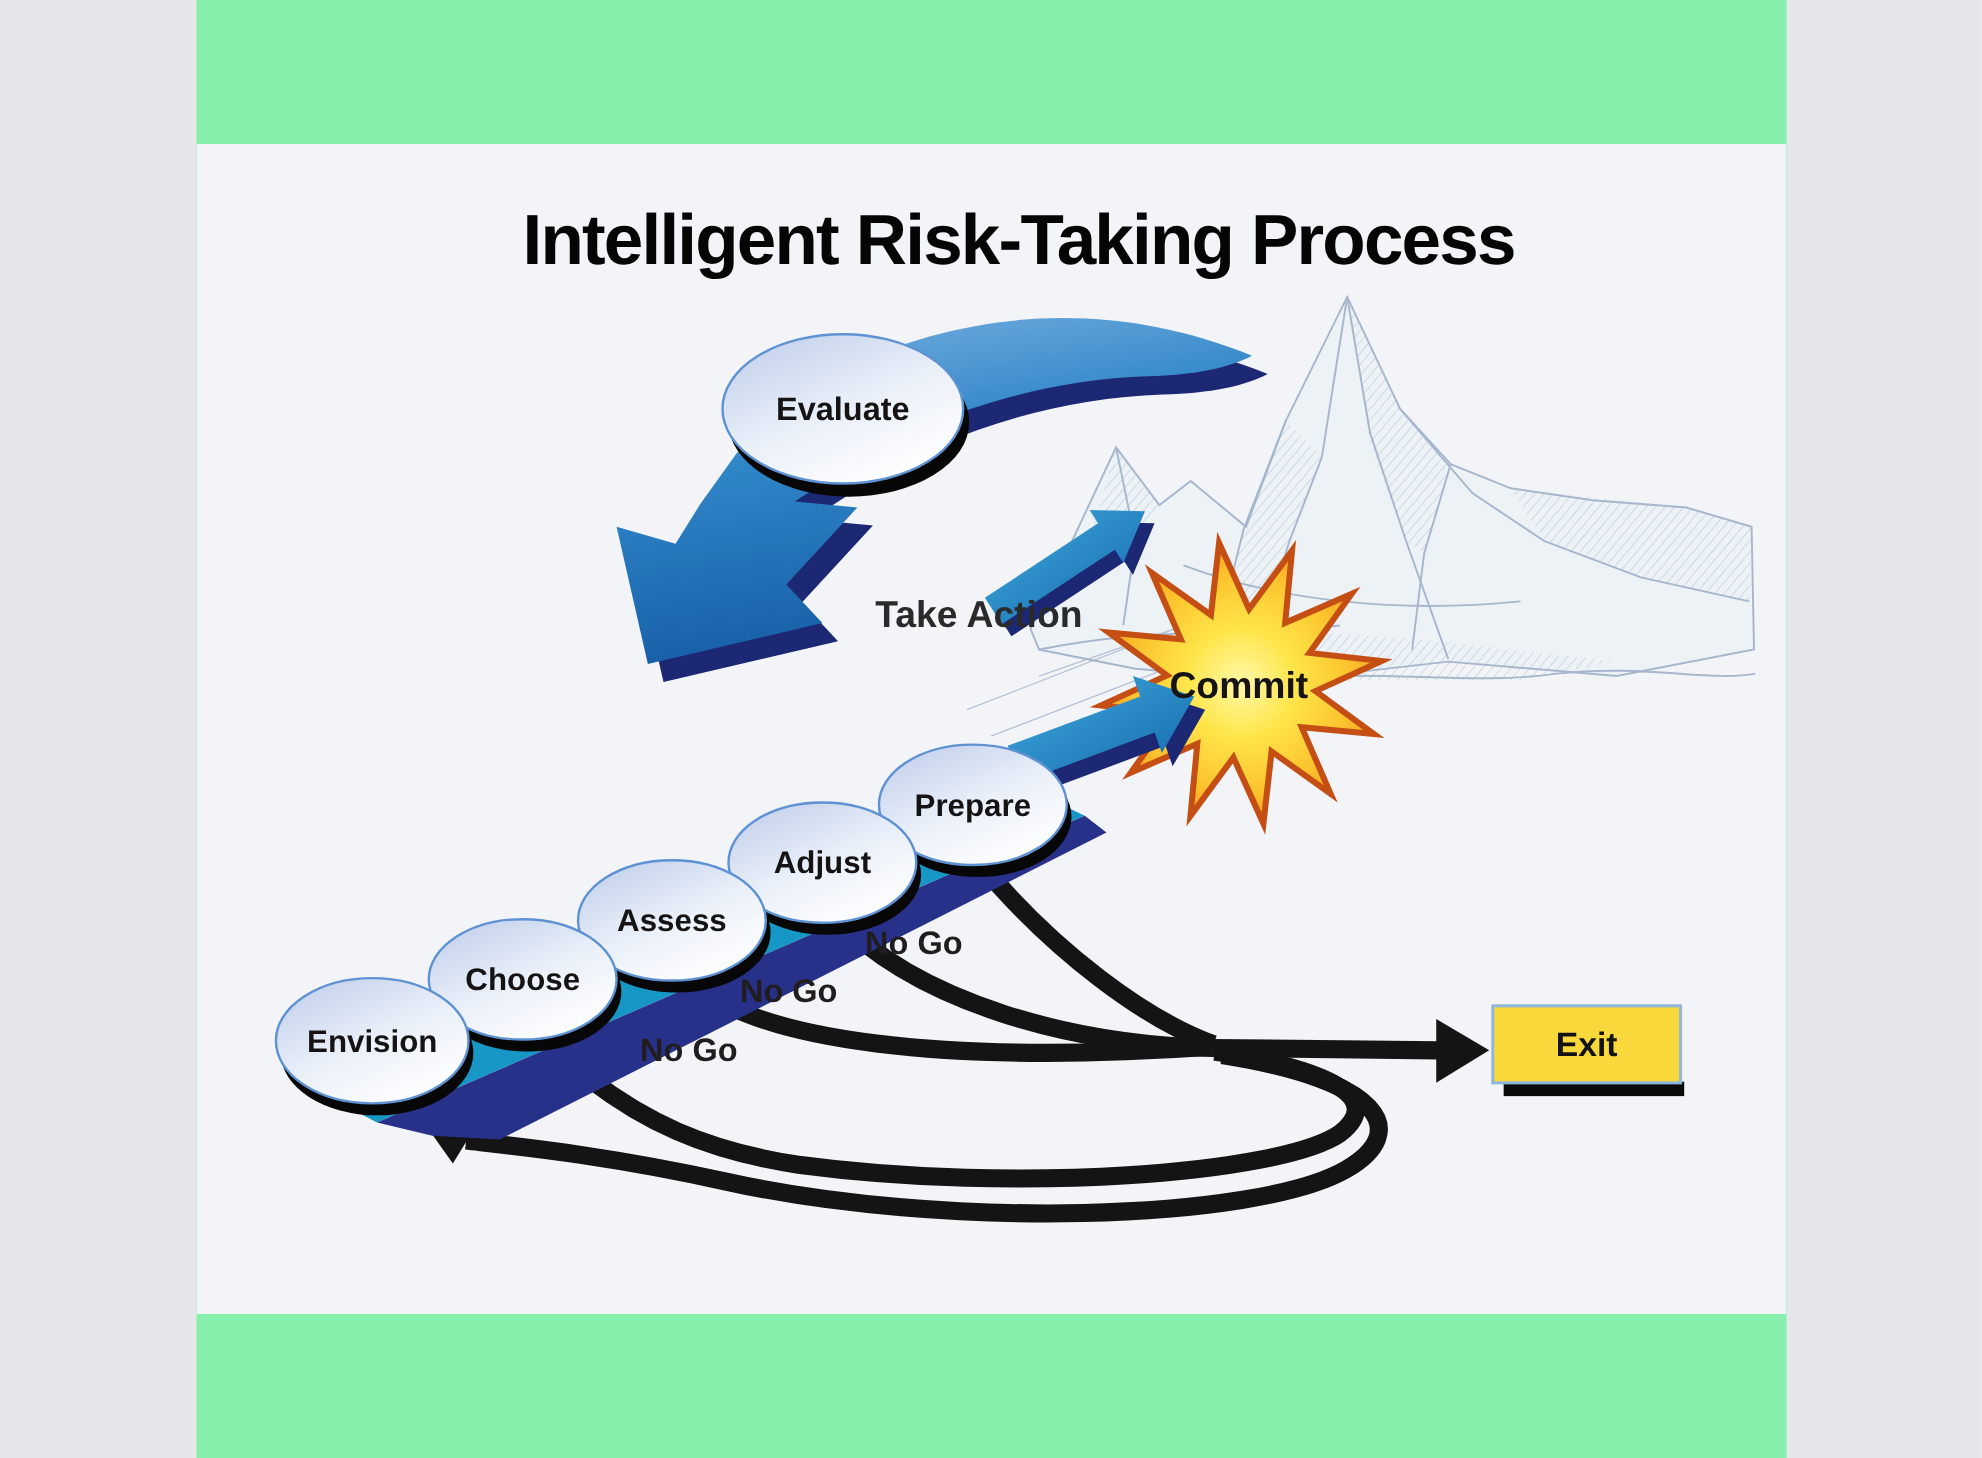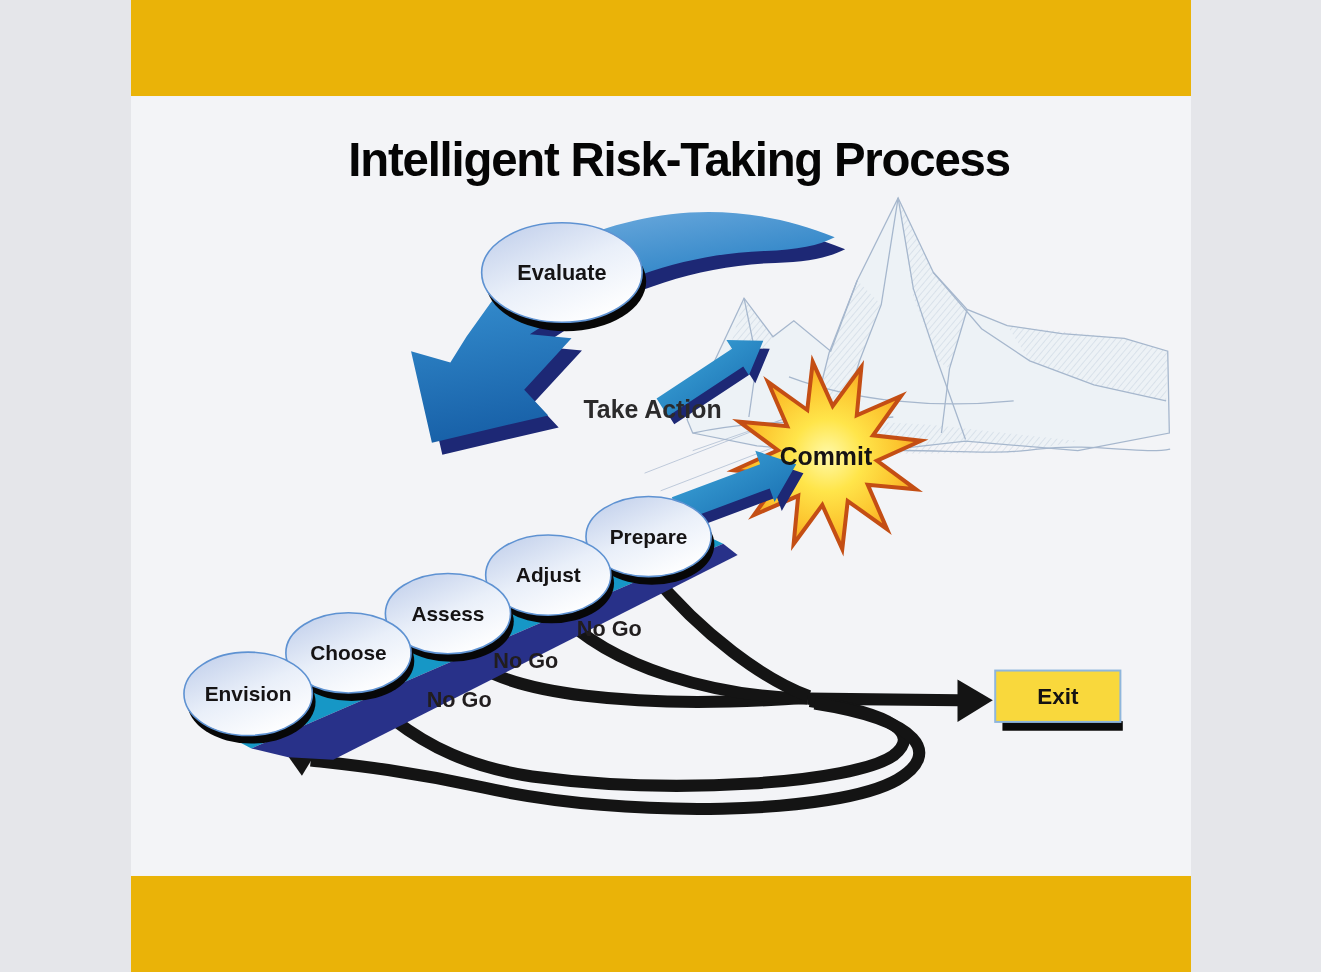--- a/index.html
+++ b/index.html
@@ -1,18 +1,18 @@
 <!DOCTYPE html>
 <html><head>
 <meta charset="utf-8">
 <style>
   html,body{margin:0;padding:0;background:#e5e6ea;}
   .stage-canvas{
     position:relative;width:1060px;height:972px;margin:0 auto;
-    background:#eab308;overflow:hidden;
+    background:#86efac;overflow:hidden;
     font-family:"Liberation Sans", sans-serif;
   }
   svg{display:block;width:100%;height:100%;}
   text{font-family:"Liberation Sans", sans-serif;}
   .title-text{font-size:59px;font-weight:bold;letter-spacing:-1.5px;fill:#050505;}
   .node-text{font-size:26px;font-weight:bold;fill:#151314;}
   .evaluate-text{font-size:27px;font-weight:bold;fill:#151314;}
   .action-text{font-size:31px;font-weight:bold;fill:#2B2A2B;}
   .commit-text{font-size:31px;font-weight:bold;fill:#161314;}
   .nogo-text{font-size:27px;font-weight:bold;fill:#211D1E;}

